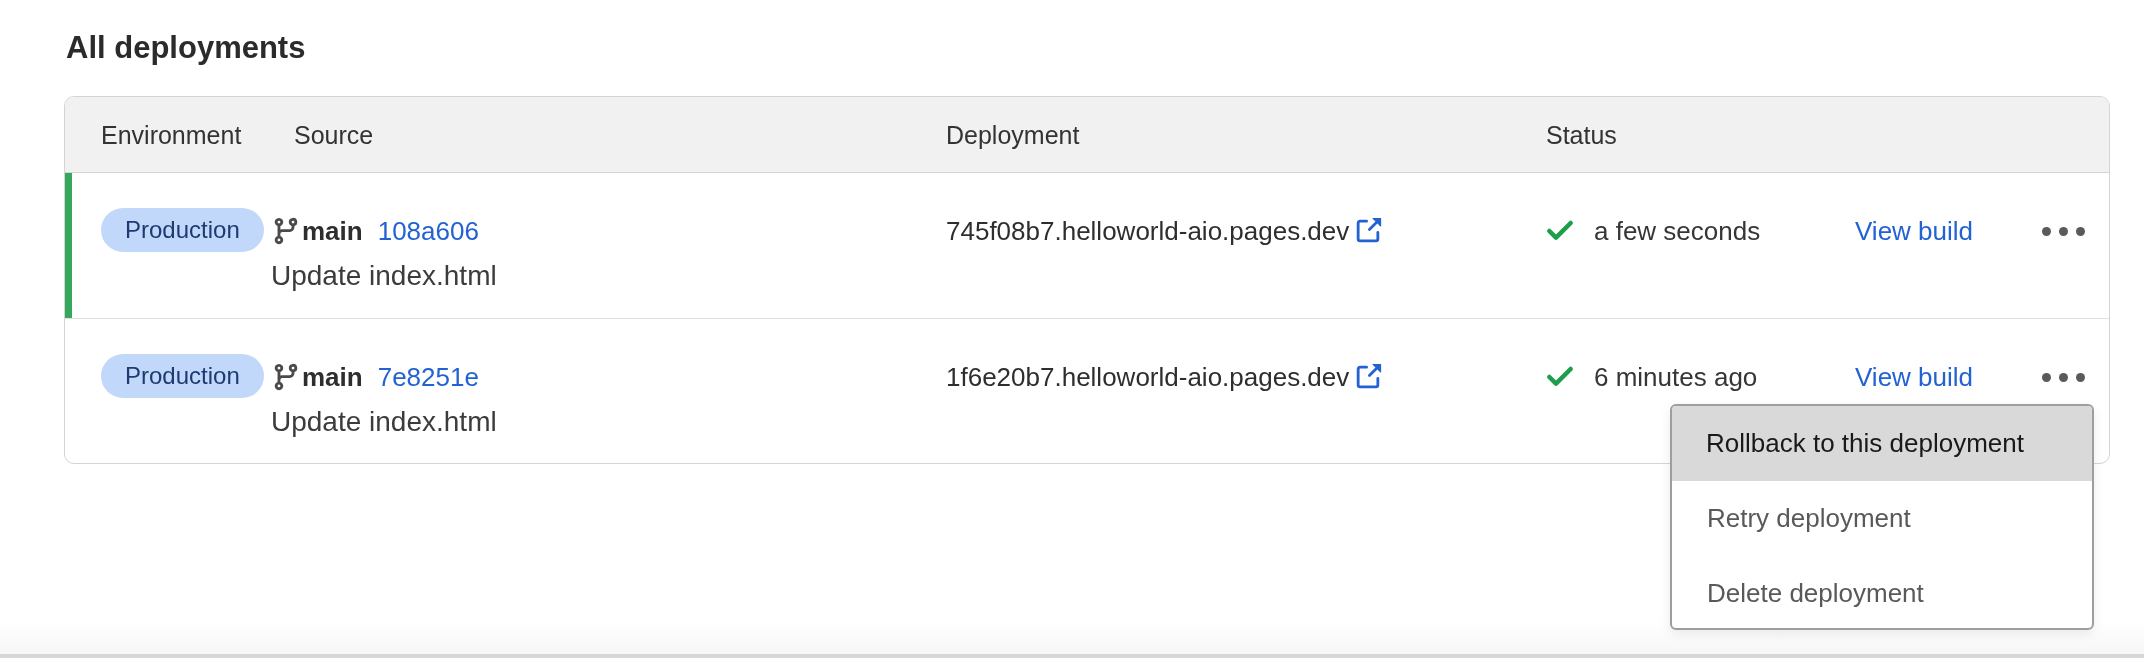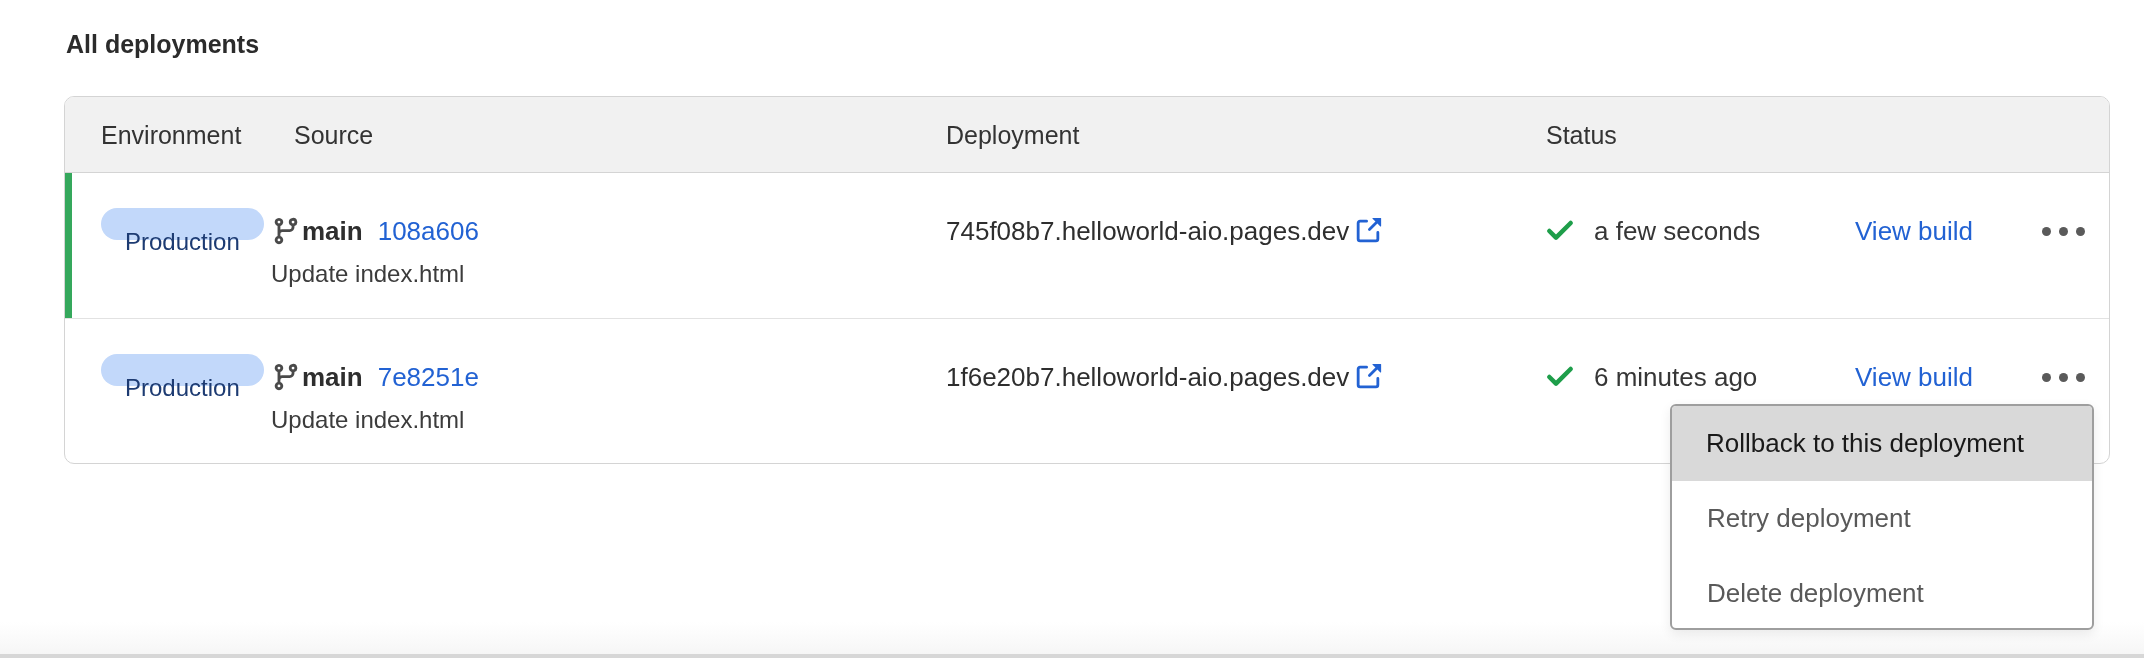--- a/index.html
+++ b/index.html
@@ -15,21 +15,21 @@
   html, body { width: 2144px; height: 662px; }
   body {
     position: relative;
     background: #ffffff;
     font-family: "Liberation Sans", sans-serif;
     overflow: hidden;
   }
   .page-title {
     position: absolute;
     left: 66px; top: 30px;
-    font-size: 25px;
+    font-size: 31px;
     font-weight: 600;
     color: #2b2b2b;
   }
   
   .deploy-table {
     position: absolute;
     left: 64px; top: 96px;
     width: 2046px; height: 368px;
     border: 1px solid #d4d4d4;
     border-radius: 10px;
@@ -60,23 +60,23 @@
   .row-divider { border-bottom: 1px solid #e2e2e2; }
   .green-bar {
     position: absolute;
     left: 0; top: 0; bottom: 0;
     width: 7px;
     background: var(--current-indicator-green);
   }
   .cell-env { position: absolute; left: 36px; top: 35px; }
   .badge {
     display: inline-block;
-    height: 32px;
+    height: 44px;
     line-height: 44px;
-    padding: 12px 24px;
+    padding: 0 24px;
     border-radius: 22px;
     background: var(--badge-background);
     color: var(--badge-text);
     font-size: 24px;
   }
   .cell-source { position: absolute; left: 206px; top: 36px; }
   .source-line {
     display: flex;
     align-items: center;
     gap: 1px;
@@ -84,21 +84,21 @@
   }
   .branch-icon { color: #4a4a4a; display: inline-flex; }
   .branch-name { font-size: 26px; font-weight: 700; color: #2e2e2e; }
   .commit-link {
     font-size: 26px;
     color: var(--link-blue);
     text-decoration: none;
     cursor: pointer;
     margin-left: 14px;
   }
-  .commit-msg { margin-top: 7px; font-size: 24px; color: #3c3c3c; }
+  .commit-msg { margin-top: 7px; font-size: 28px; color: #3c3c3c; }
 
   .cell-deploy {
     position: absolute; left: 881px; top: 36px;
     height: 44px;
     display: flex; align-items: center; gap: 4px;
   }
   .deploy-url { font-size: 26px; color: #2e2e2e; white-space: nowrap; }
   .external-icon { color: var(--link-blue); display: inline-flex; cursor: pointer; }
 
   .cell-status {

